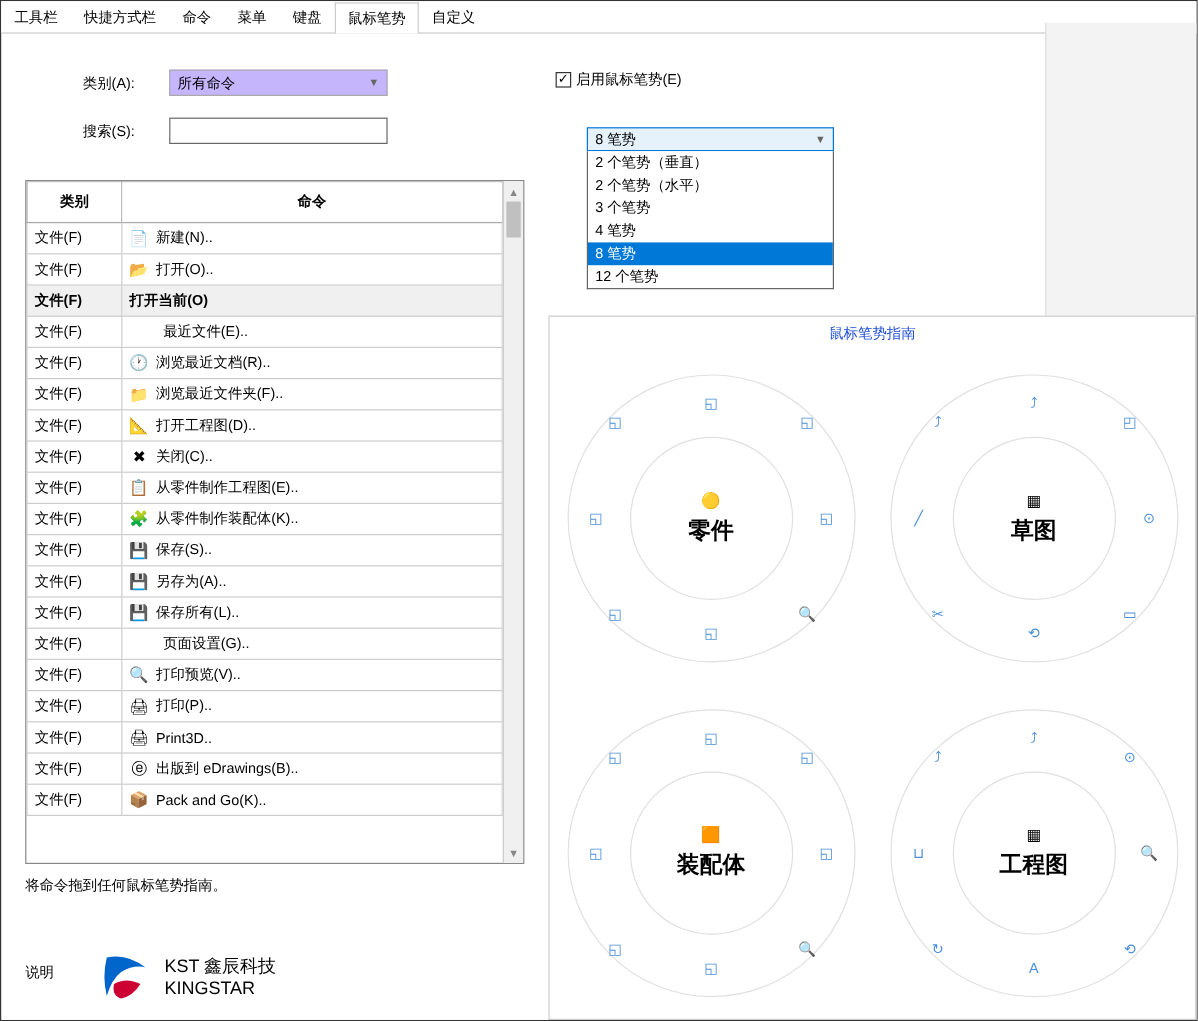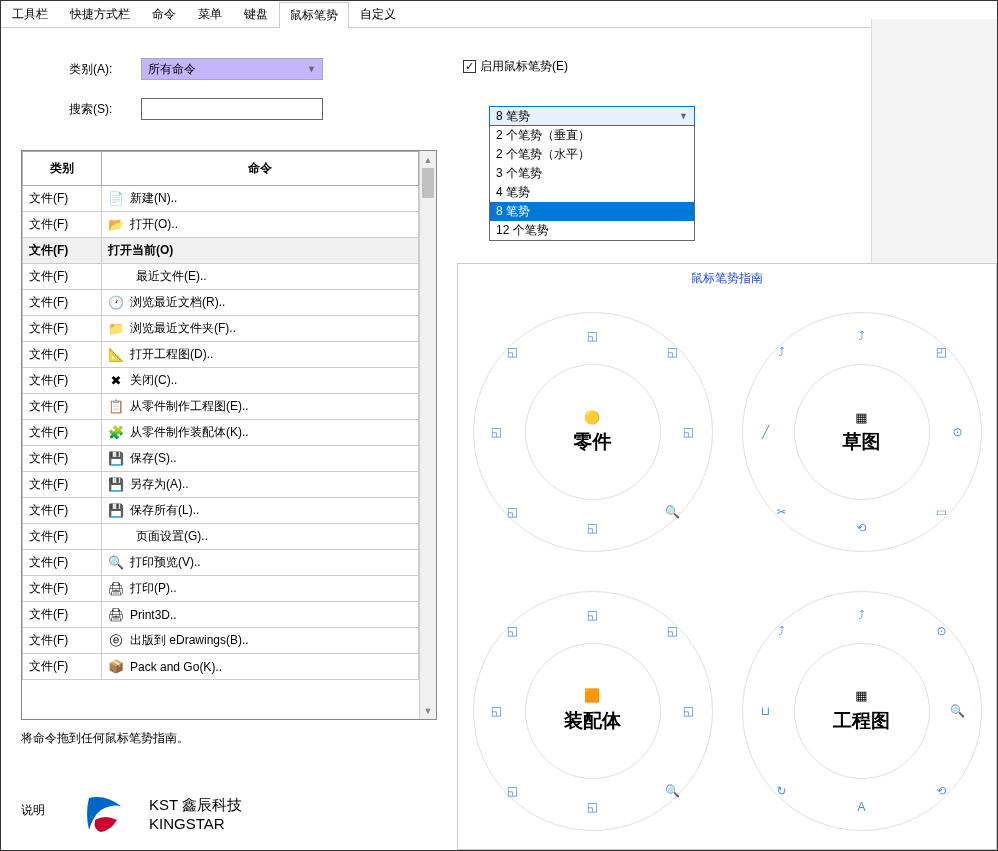--- a/index.html
+++ b/index.html
@@ -29,21 +29,21 @@
 .table td { border: 1px solid #ccc; padding: 4px 6px; height: 26px; }
 .table tr.sel td { background: #f0f0f0; font-weight: bold; }
 .cmd-cell { display: flex; align-items: center; gap: 6px; }
 .ico { width: 16px; height: 16px; display: inline-flex; align-items: center; justify-content: center; font-size: 13px; flex-shrink: 0; }
 .scrollbar { width: 17px; background: #f0f0f0; border-left: 1px solid #ccc; position: relative; }
 .sb-btn { width: 100%; height: 17px; background: #f0f0f0; display: flex; align-items: center; justify-content: center; font-size: 9px; color: #888; }
 .sb-track { position: absolute; top: 17px; bottom: 17px; left: 0; right: 0; }
 .sb-thumb { position: absolute; top: 0; left: 2px; right: 2px; height: 30px; background: #c0c0c0; border-radius: 1px; }
 .hint { position: absolute; left: 20px; top: 702px; }
 .desc-lbl { position: absolute; left: 20px; top: 734px; margin-top: 40px; }
-.logo { position: absolute; left: 80px; top: 762px; display: flex; align-items: center; gap: 20px; }
+.logo { position: absolute; left: 80px; top: 762px; display: flex; align-items: center; gap: 8px; }
 .logo-swoosh { width: 48px; height: 48px; }
 .logo-text { display: flex; flex-direction: column; font-size: 15px; }
 .guide-panel { position: absolute; left: 456px; top: 262px; right: 0; bottom: 0; border: 1px solid #ccc; background: #fff; }
 .guide-title { padding: 6px 10px; color: #1d4ed8; text-align: center; }
 .wheels { display: grid; grid-template-columns: 1fr 1fr; grid-template-rows: 1fr 1fr; height: calc(100% - 28px); }
 .wheel-box { position: relative; display: flex; align-items: center; justify-content: center; }
 .wheel { position: relative; width: 240px; height: 240px; }
 .ring-outer { position: absolute; inset: 0; border: 1px solid #e0e0e0; border-radius: 50%; }
 .ring-inner { position: absolute; inset: 52px; border: 1px solid #e0e0e0; border-radius: 50%; }
 .center { position: absolute; left: 50%; top: 50%; transform: translate(-50%, -50%); text-align: center; display: flex; flex-direction: column; align-items: center; gap: 4px; }

